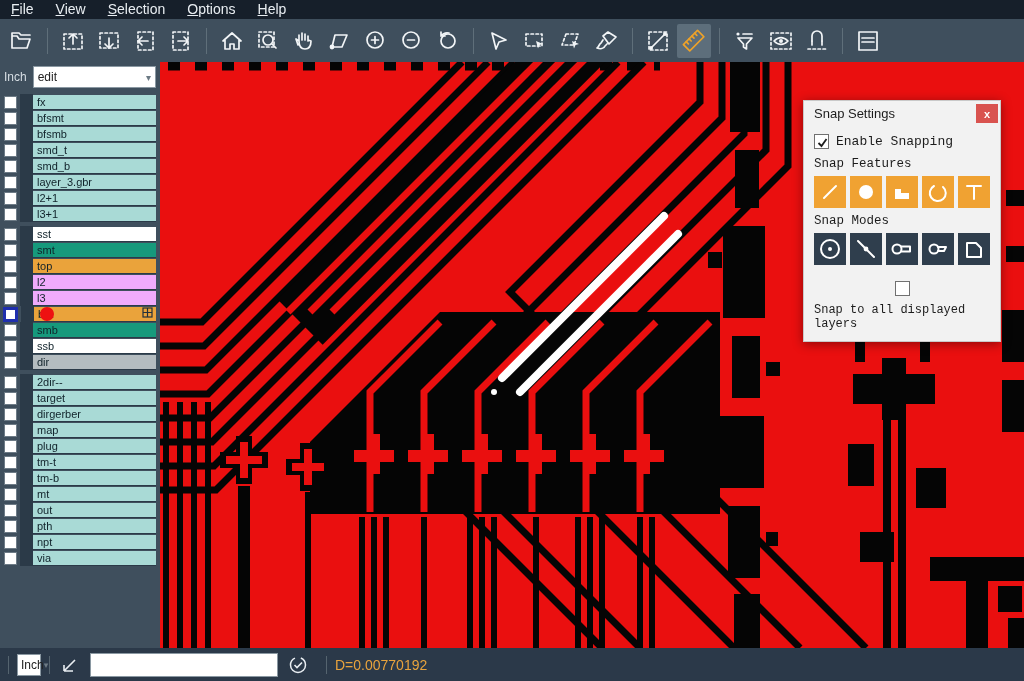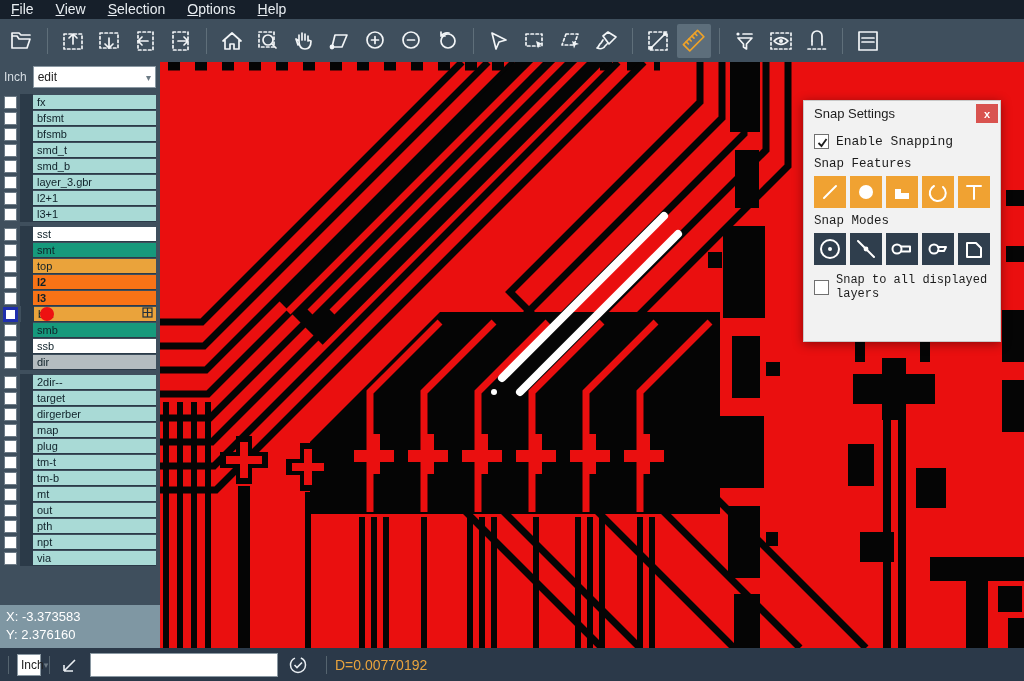--- a/index.html
+++ b/index.html
@@ -41,21 +41,21 @@
   .layer-row { height:16px; display:flex; align-items:center; position:relative; }
   .lr-cb { width:13px; height:13px; background:#fff; border:1px solid #6d7b86; margin-left:4px; flex:0 0 auto; }
   .lr-strip { width:13px; height:16px; background:#2b3a48; margin-left:3px; flex:0 0 auto; position:relative; }
   .layer-row .lr-strip { background:#2b3a48; }
   .lr-name { flex:1; height:15px; line-height:15px; font-size:11px; color:#10222a;
     padding-left:4px; border-bottom:1px solid #2b3a48; display:flex; align-items:flex-start; justify-content:space-between; padding-right:3px; }
   .c-cyan  .lr-name { background:#a9dad6; }
   .c-white .lr-name { background:#ffffff; }
   .c-green .lr-name { background:#16997c; }
   .c-orange .lr-name { background:#eaa33b; }
-  .c-gold  .lr-name { background:#f97316;font-weight:bold; }
+  .c-gold  .lr-name { background:#f0abfc; }
   .c-gray  .lr-name { background:#b4bcc0; }
   .layer-row.sel .lr-cb { border:3px solid #1f2fae; width:15px; height:15px; margin-left:3px; }
   .lr-dot { display:none; }
   .layer-row.sel .lr-dot { display:block; position:absolute; left:19px; top:1px;
     width:14px; height:14px; border-radius:50%; background:#ee1111; z-index:2; }
   .lr-grid { display:none; }
   .layer-row.sel .lr-grid { display:block; }
 
   #coord-panel { position:absolute; left:0; top:543px; width:160px; height:43px;
     background:#7f97a3; color:#ffffff; font-size:13px; padding:3px 6px; line-height:18px; }
@@ -473,24 +473,20 @@
           </div>
     </div>
         <div class="layer-row c-cyan">
       <div class="lr-cb"></div>
       <div class="lr-strip"></div>
       <div class="lr-name">
             <span class="lr-text">via</span>
           </div>
     </div>
       </div>
-    <div id="coord-panel">
-      <div>X: -3.373583</div>
-      <div>Y: 2.376160</div>
-    </div>
   </div>
 
   <div id="canvas-wrap">
     <svg id="pcb-svg" width="864" height="586" viewBox="0 0 864 586">
       <rect x="0" y="0" width="864" height="586" fill="#ea0f0f"></rect>
 
       <line x1="8" y1="4" x2="500" y2="4" stroke="#050505" stroke-width="9" stroke-dasharray="12 15"></line>
 
       <g stroke="#050505" stroke-width="7" fill="none">
         <path d="M -6 260 H 42 L 302 0"></path>
@@ -692,21 +688,21 @@
                 <circle class="mic" cx="8" cy="12" r="4.5" stroke-width="1.8"></circle>
                 <path class="mic" d="M12 10 h8 l-2 4 h-6" stroke-width="1.8"></path>
               </svg>
           </div>
           <div class="snap-btn mode">
             <svg width="24" height="24" viewBox="0 0 24 24">
                 <path class="mic" d="M5 20 V6 h9 l5 5 v9 Z" stroke-width="1.8"></path>
               </svg>
           </div>
         </div>
-        <div class="snap-check-row" style="margin-top:8px;">
+        <div class="snap-check-row" style="margin-top:16px;flex-direction:column;">
           <div class="snap-cb"></div>
           <span class="snap-check-label" style="font-size:12px;">Snap to all displayed layers</span>
         </div>
       </div>
     </div>
   </div>
 
   <div id="statusbar">
     <div class="sb-sep"></div>
     <div id="unit-combo">

